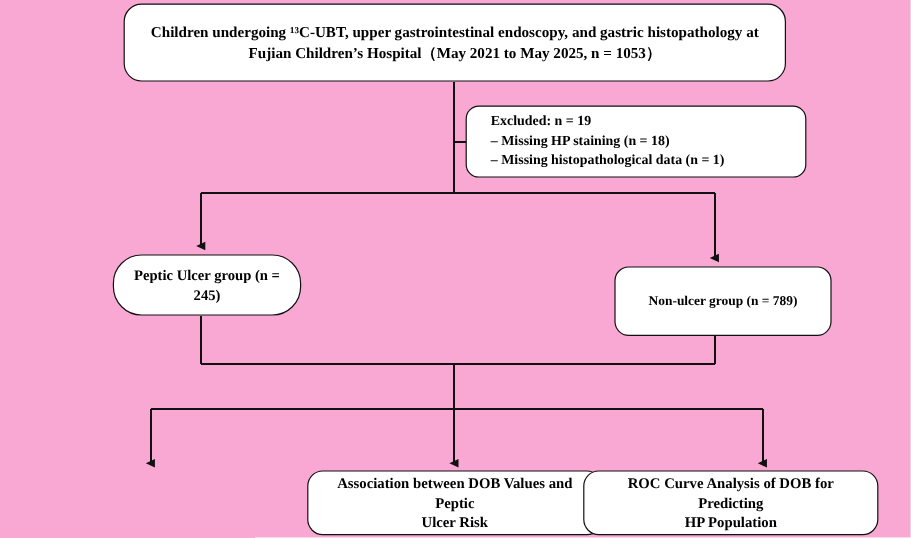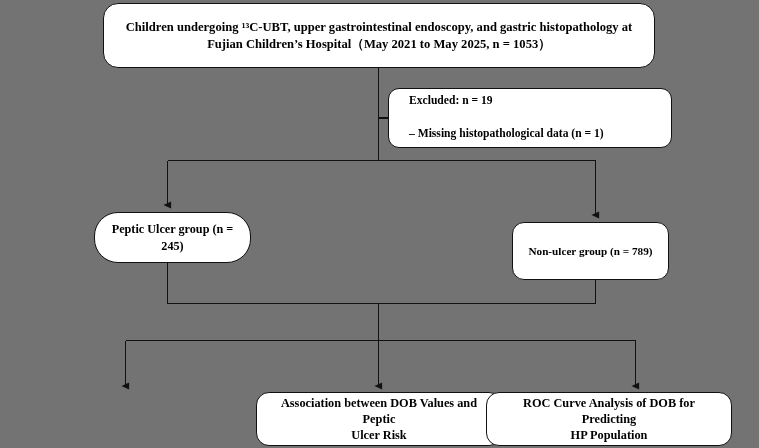--- a/index.html
+++ b/index.html
@@ -8,21 +8,21 @@
     padding: 0;
     background: #ffffff;
   }
   body {
     font-family: "Liberation Serif", "DejaVu Serif", serif;
   }
   #flow-root {
     position: relative;
     width: 759px;
     height: 448px;
-    background: #737373;
+    background: #f9a8d4;
     overflow: hidden;
   }
   #flow-svg {
     position: absolute;
     left: 0;
     top: 0;
     width: 759px;
     height: 448px;
   }
   .node {
@@ -74,21 +74,21 @@
     left: 94px;
     top: 212px;
     width: 157px;
     height: 51px;
     font-size: 12.2px;
     border-radius: 24px;
   }
   #node-nonulcer {
     left: 512px;
     top: 222px;
-    width: 157px;
+    width: 181px;
     height: 58px;
     font-size: 11.2px;
     border-radius: 12px;
   }
   #node-outcome-1 {
     left: 2px;
     top: 392px;
     width: 246px;
     height: 54px;
     font-size: 12.3px;
@@ -145,21 +145,21 @@
     </g>
   </svg>
 
   <div class="node" id="node-enrollment">
     <span class="node-text">Children undergoing ¹³C-UBT, upper gastrointestinal endoscopy, and gastric histopathology at Fujian Children’s Hospital（May 2021 to May 2025, n = 1053）</span>
   </div>
 
   <div class="node left-align" id="node-excluded">
     <span class="node-text">
       <span>Excluded: n = 19</span><br>
-      <br>
+      <span>– Missing HP staining (n = 18)</span><br>
       <span>– Missing histopathological data (n = 1)</span>
     </span>
   </div>
 
   <div class="node" id="node-peptic">
     <span class="node-text">Peptic  Ulcer group (n = 245)</span>
   </div>
 
   <div class="node" id="node-nonulcer">
     <span class="node-text">Non-ulcer  group (n = 789)</span>

